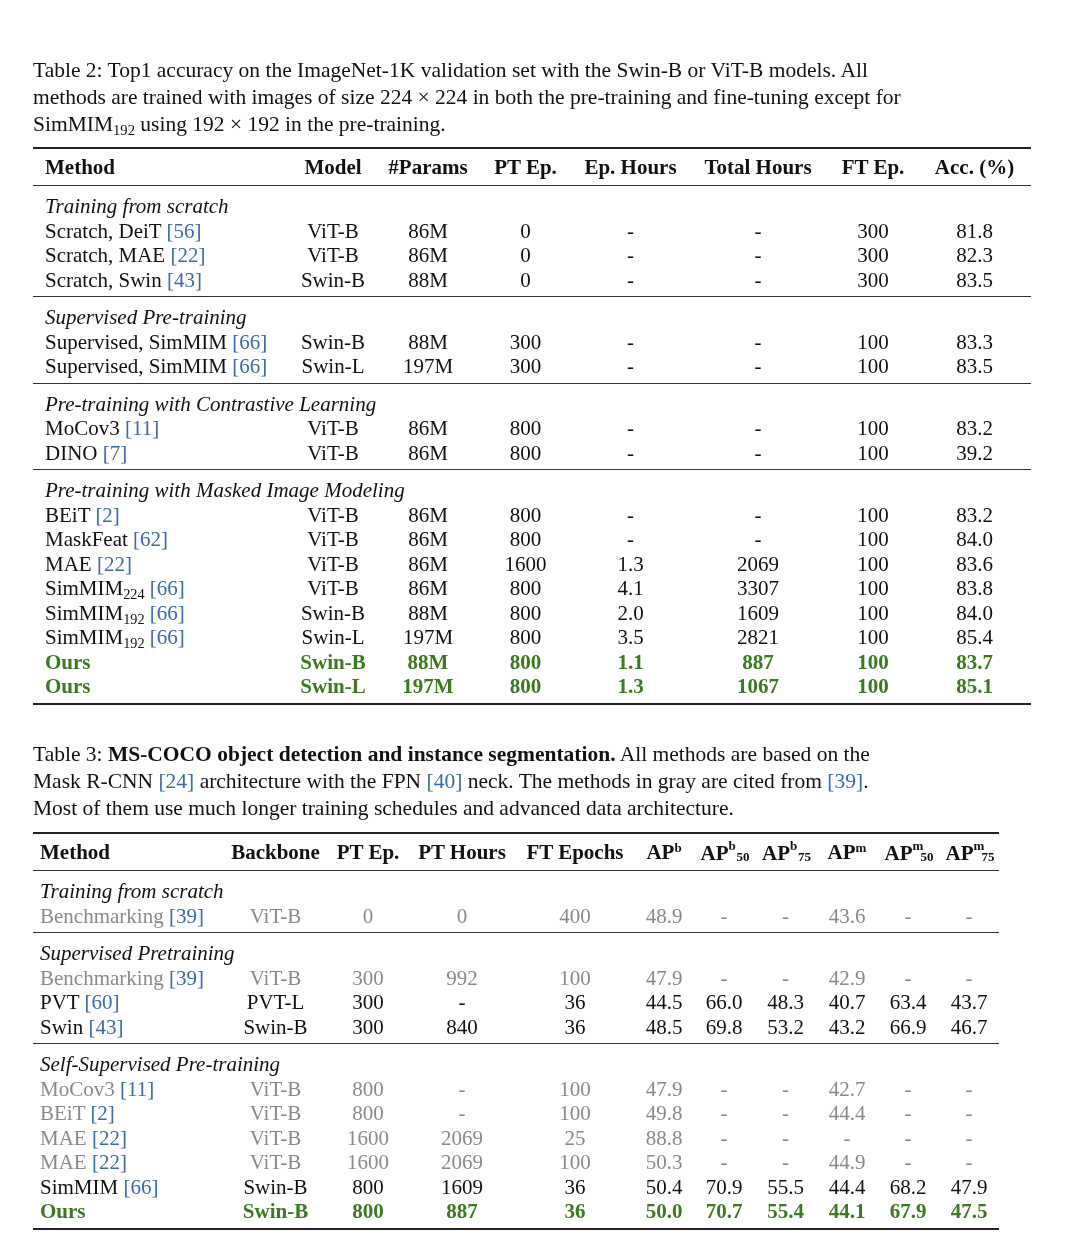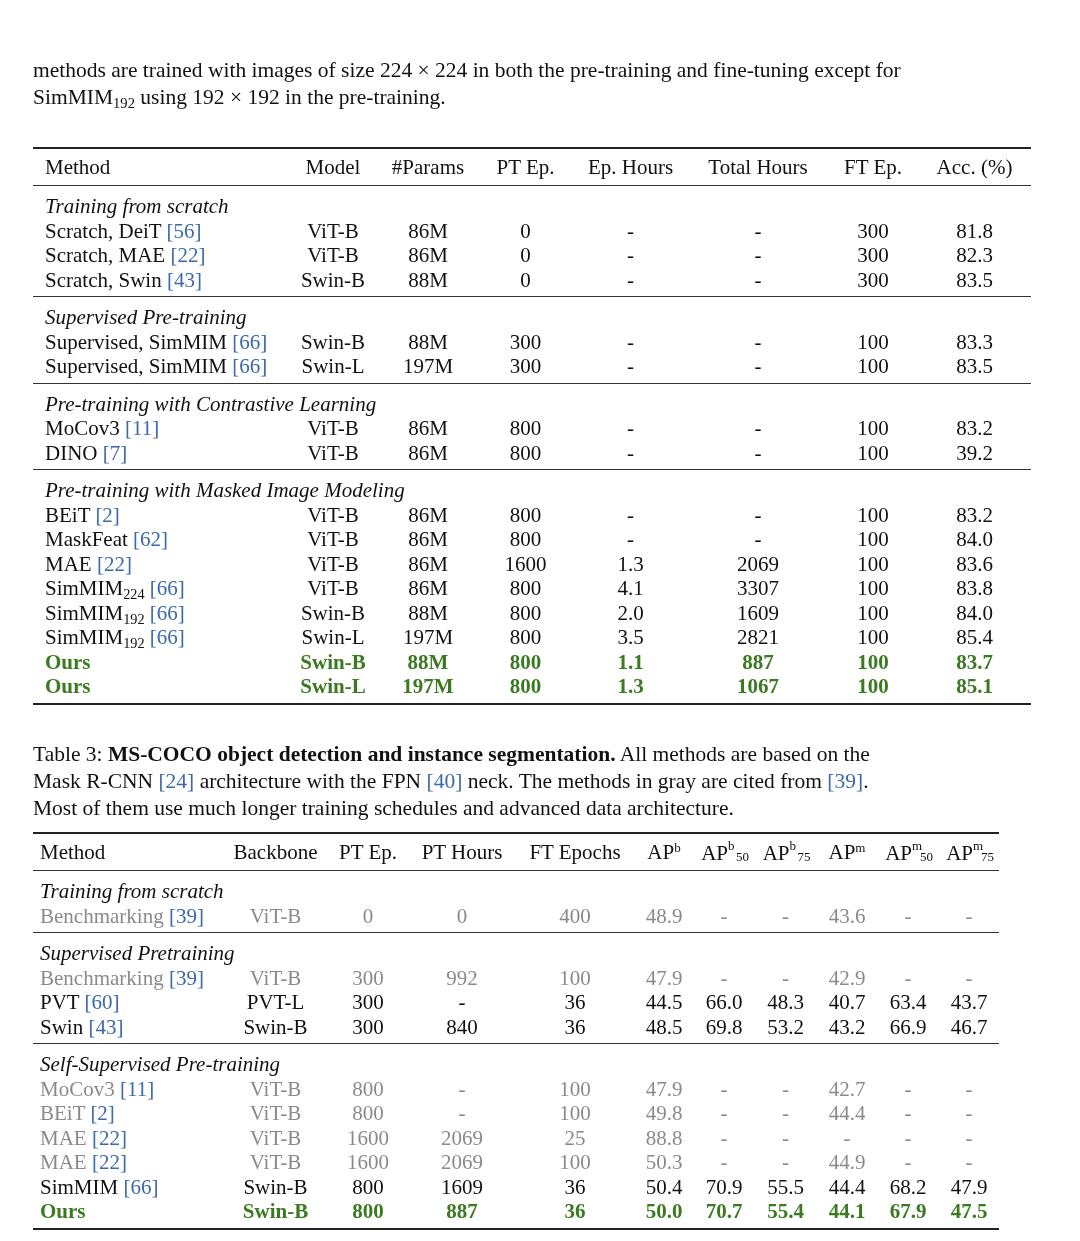--- a/index.html
+++ b/index.html
@@ -15,40 +15,41 @@
   .caption b { font-weight: bold; }
   .cite { color: #3b6aa8; }
   sub { font-size: 0.68em; vertical-align: -0.25em; line-height: 0; text-align: right; }
   sup { font-size: 0.62em; vertical-align: 0.55em; line-height: 0; }
   .supsub { display: inline-block; position: relative; width: 0.9em; height: 1em; vertical-align: baseline; }
   .supsub .s1 { position: absolute; left: 0; top: -0.35em; font-size: 0.62em; }
   .supsub .s2 { position: absolute; left: 8px; top: 0.45em; font-size: 0.62em; }
 
   table { border-collapse: collapse; position: absolute; font-size: 21px; }
   td, th { padding: 0; white-space: nowrap; height: 24.5px; line-height: 24.5px; }
-  th { font-weight: normal; height: 36px; }
+  th { font-weight: bold; height: 36px; }
   .rule-top { border-top: 2px solid #222; }
   .rule-mid td, .rule-mid th { border-bottom: 1.2px solid #333; }
   .sect td { padding-top: 8px; }
   .sect-title { font-style: italic; }
   .sect-end td { border-bottom: 1.2px solid #333; padding-bottom: 4px; }
   .last td { border-bottom: 2px solid #222; padding-bottom: 4px; }
   .c { text-align: center; }
   .l { text-align: left; }
   .ours td { color: #3c7a22; font-weight: bold; }
   .gray td { color: #8a8a8a; }
   .gray td .cite { color: #3b6aa8; }
 
   #t2 { left: 33px; top: 147px; width: 998px; }
   #t3 { left: 33px; top: 832px; width: 966px; }
 </style>
 </head>
 <body>
 
 <div class="caption" style="top:57px;">
+  <div><span>Table 2:</span> <span>Top1 accuracy on the ImageNet-1K validation set with the Swin-B or ViT-B models. All</span></div>
   <div>methods are trained with images of size 224 × 224 in both the pre-training and fine-tuning except for</div>
   <div><span>SimMIM</span><sub>192</sub><span> using 192 × 192 in the pre-training.</span></div>
 </div>
 
 <table id="t2">
   <colgroup>
     <col style="width:255px">
       <col style="width:90px">
       <col style="width:100px">
       <col style="width:95px">

